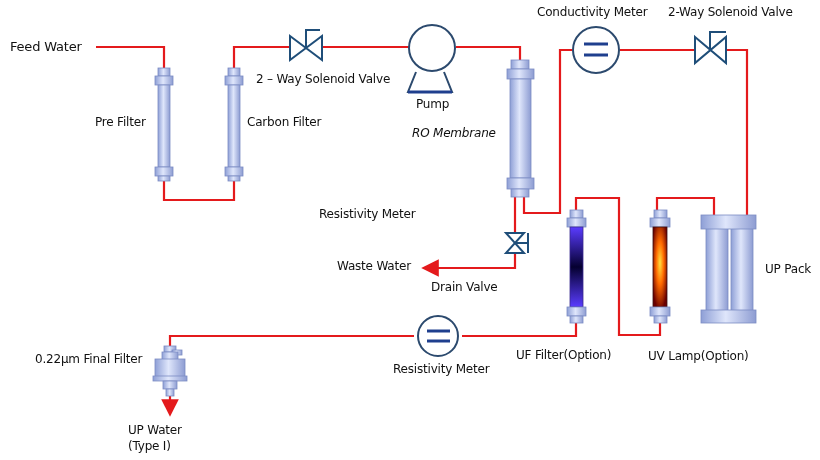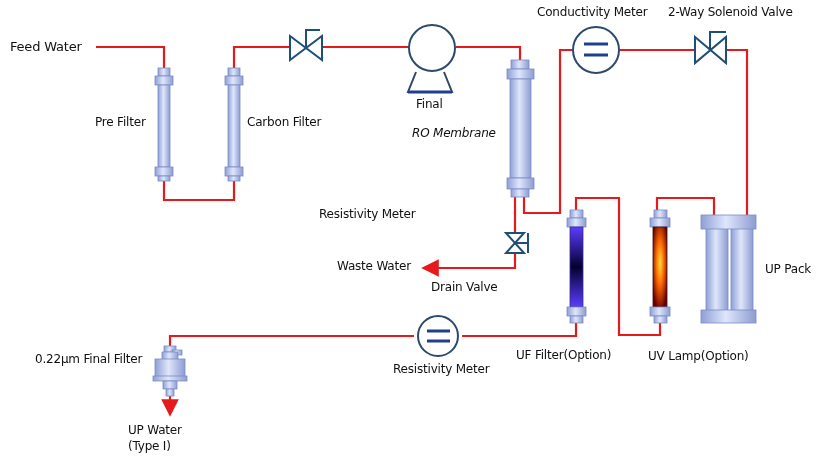--- a/index.html
+++ b/index.html
@@ -141,21 +141,22 @@
     <rect x="155" y="359" width="30" height="18" fill="url(#cart)"></rect>
     <rect x="153" y="376" width="34" height="5" fill="url(#cart)"></rect>
     <rect x="163" y="381" width="14" height="8" fill="url(#cart)"></rect>
     <rect x="166" y="389" width="8" height="7" fill="url(#cart)"></rect>
   </g>
 </svg>
 
 <div class="lbl big" style="left:10px;top:39px;">Feed Water</div>
 <div class="lbl" style="left:95px;top:115px;">Pre Filter</div>
 <div class="lbl" style="left:247px;top:115px;">Carbon Filter</div>
-<div class="lbl" style="left:416px;top:97px;">Final</div>
+<div class="lbl" style="left:256px;top:72px;">2 – Way  Solenoid  Valve</div>
+<div class="lbl" style="left:416px;top:97px;">Pump</div>
 <div class="lbl" style="left:412px;top:126px;font-style:italic;">RO Membrane</div>
 <div class="lbl" style="left:537px;top:5px;">Conductivity Meter</div>
 <div class="lbl" style="left:668px;top:5px;">2-Way  Solenoid Valve</div>
 <div class="lbl" style="left:319px;top:207px;">Resistivity  Meter</div>
 <div class="lbl" style="left:431px;top:236px;margin-top:44px;">Drain Valve</div>
 <div class="lbl" style="left:337px;top:259px;">Waste Water</div>
 <div class="lbl" style="left:765px;top:262px;">UP  Pack</div>
 <div class="lbl" style="left:516px;top:348px;">UF Filter(Option)</div>
 <div class="lbl" style="left:648px;top:349px;">UV Lamp(Option)</div>
 <div class="lbl" style="left:393px;top:362px;">Resistivity Meter</div>

